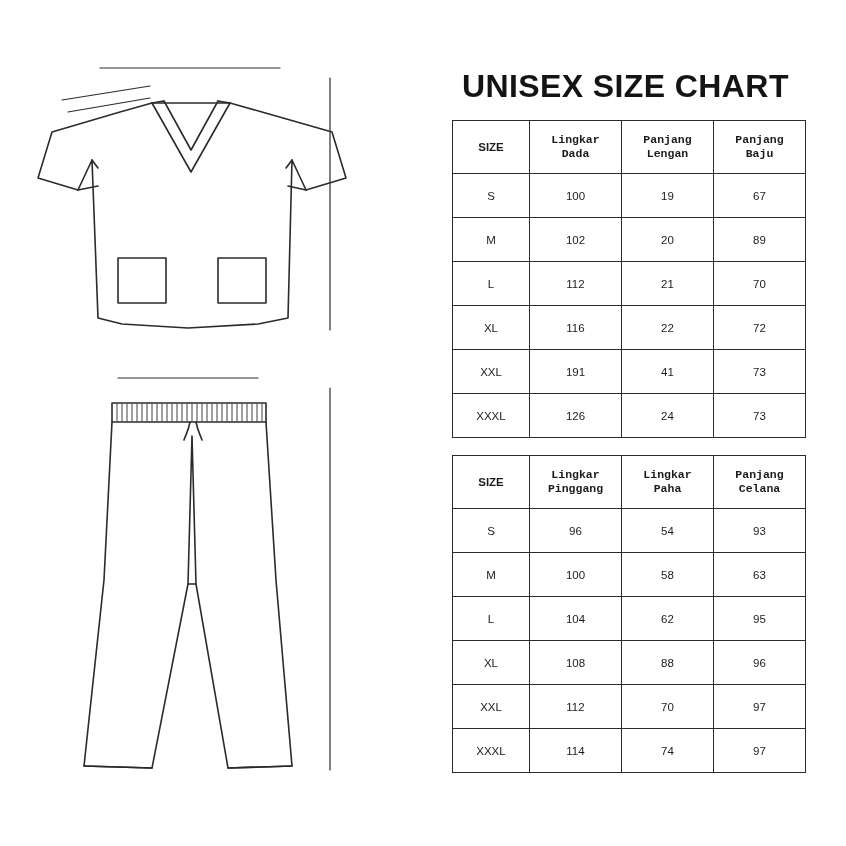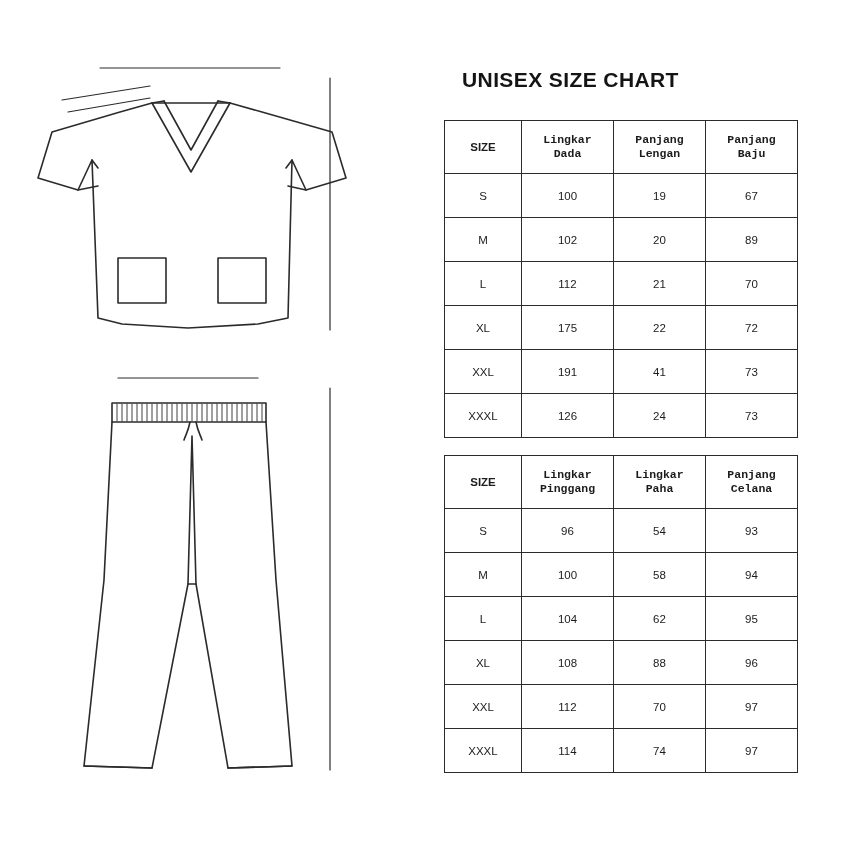--- a/index.html
+++ b/index.html
@@ -37,30 +37,30 @@
     left: 440px;
     top: 0;
     width: 380px;
     height: 846px;
   }
 
   #chart-title {
     position: absolute;
     left: 22px;
     top: 68px;
-    font-size: 21px;
+    font-size: 32px;
     font-weight: bold;
     letter-spacing: 0.4px;
     color: #141414;
     white-space: nowrap;
   }
 
   .size-table {
     position: absolute;
-    left: 4px;
+    left: 12px;
     width: 286px;
     border-collapse: collapse;
     table-layout: fixed;
   }
   #table-top  { top: 120px; }
   #table-bottom { top: 455px; }
 
   .size-table th,
   .size-table td {
     border: 1px solid #2b2b2b;
@@ -239,21 +239,21 @@
           <td class="cell-num">89</td>
         </tr>
         <tr>
           <td class="cell-size">L</td>
           <td class="cell-num">112</td>
           <td class="cell-num">21</td>
           <td class="cell-num">70</td>
         </tr>
         <tr>
           <td class="cell-size">XL</td>
-          <td class="cell-num">175</td>
+          <td class="cell-num">116</td>
           <td class="cell-num">22</td>
           <td class="cell-num">72</td>
         </tr>
         <tr>
           <td class="cell-size">XXL</td>
           <td class="cell-num">191</td>
           <td class="cell-num">41</td>
           <td class="cell-num">73</td>
         </tr>
         <tr>
@@ -293,21 +293,21 @@
         <tr>
           <td class="cell-size">S</td>
           <td class="cell-num">96</td>
           <td class="cell-num">54</td>
           <td class="cell-num">93</td>
         </tr>
         <tr>
           <td class="cell-size">M</td>
           <td class="cell-num">100</td>
           <td class="cell-num">58</td>
-          <td class="cell-num">94</td>
+          <td class="cell-num">63</td>
         </tr>
         <tr>
           <td class="cell-size">L</td>
           <td class="cell-num">104</td>
           <td class="cell-num">62</td>
           <td class="cell-num">95</td>
         </tr>
         <tr>
           <td class="cell-size">XL</td>
           <td class="cell-num">108</td>

